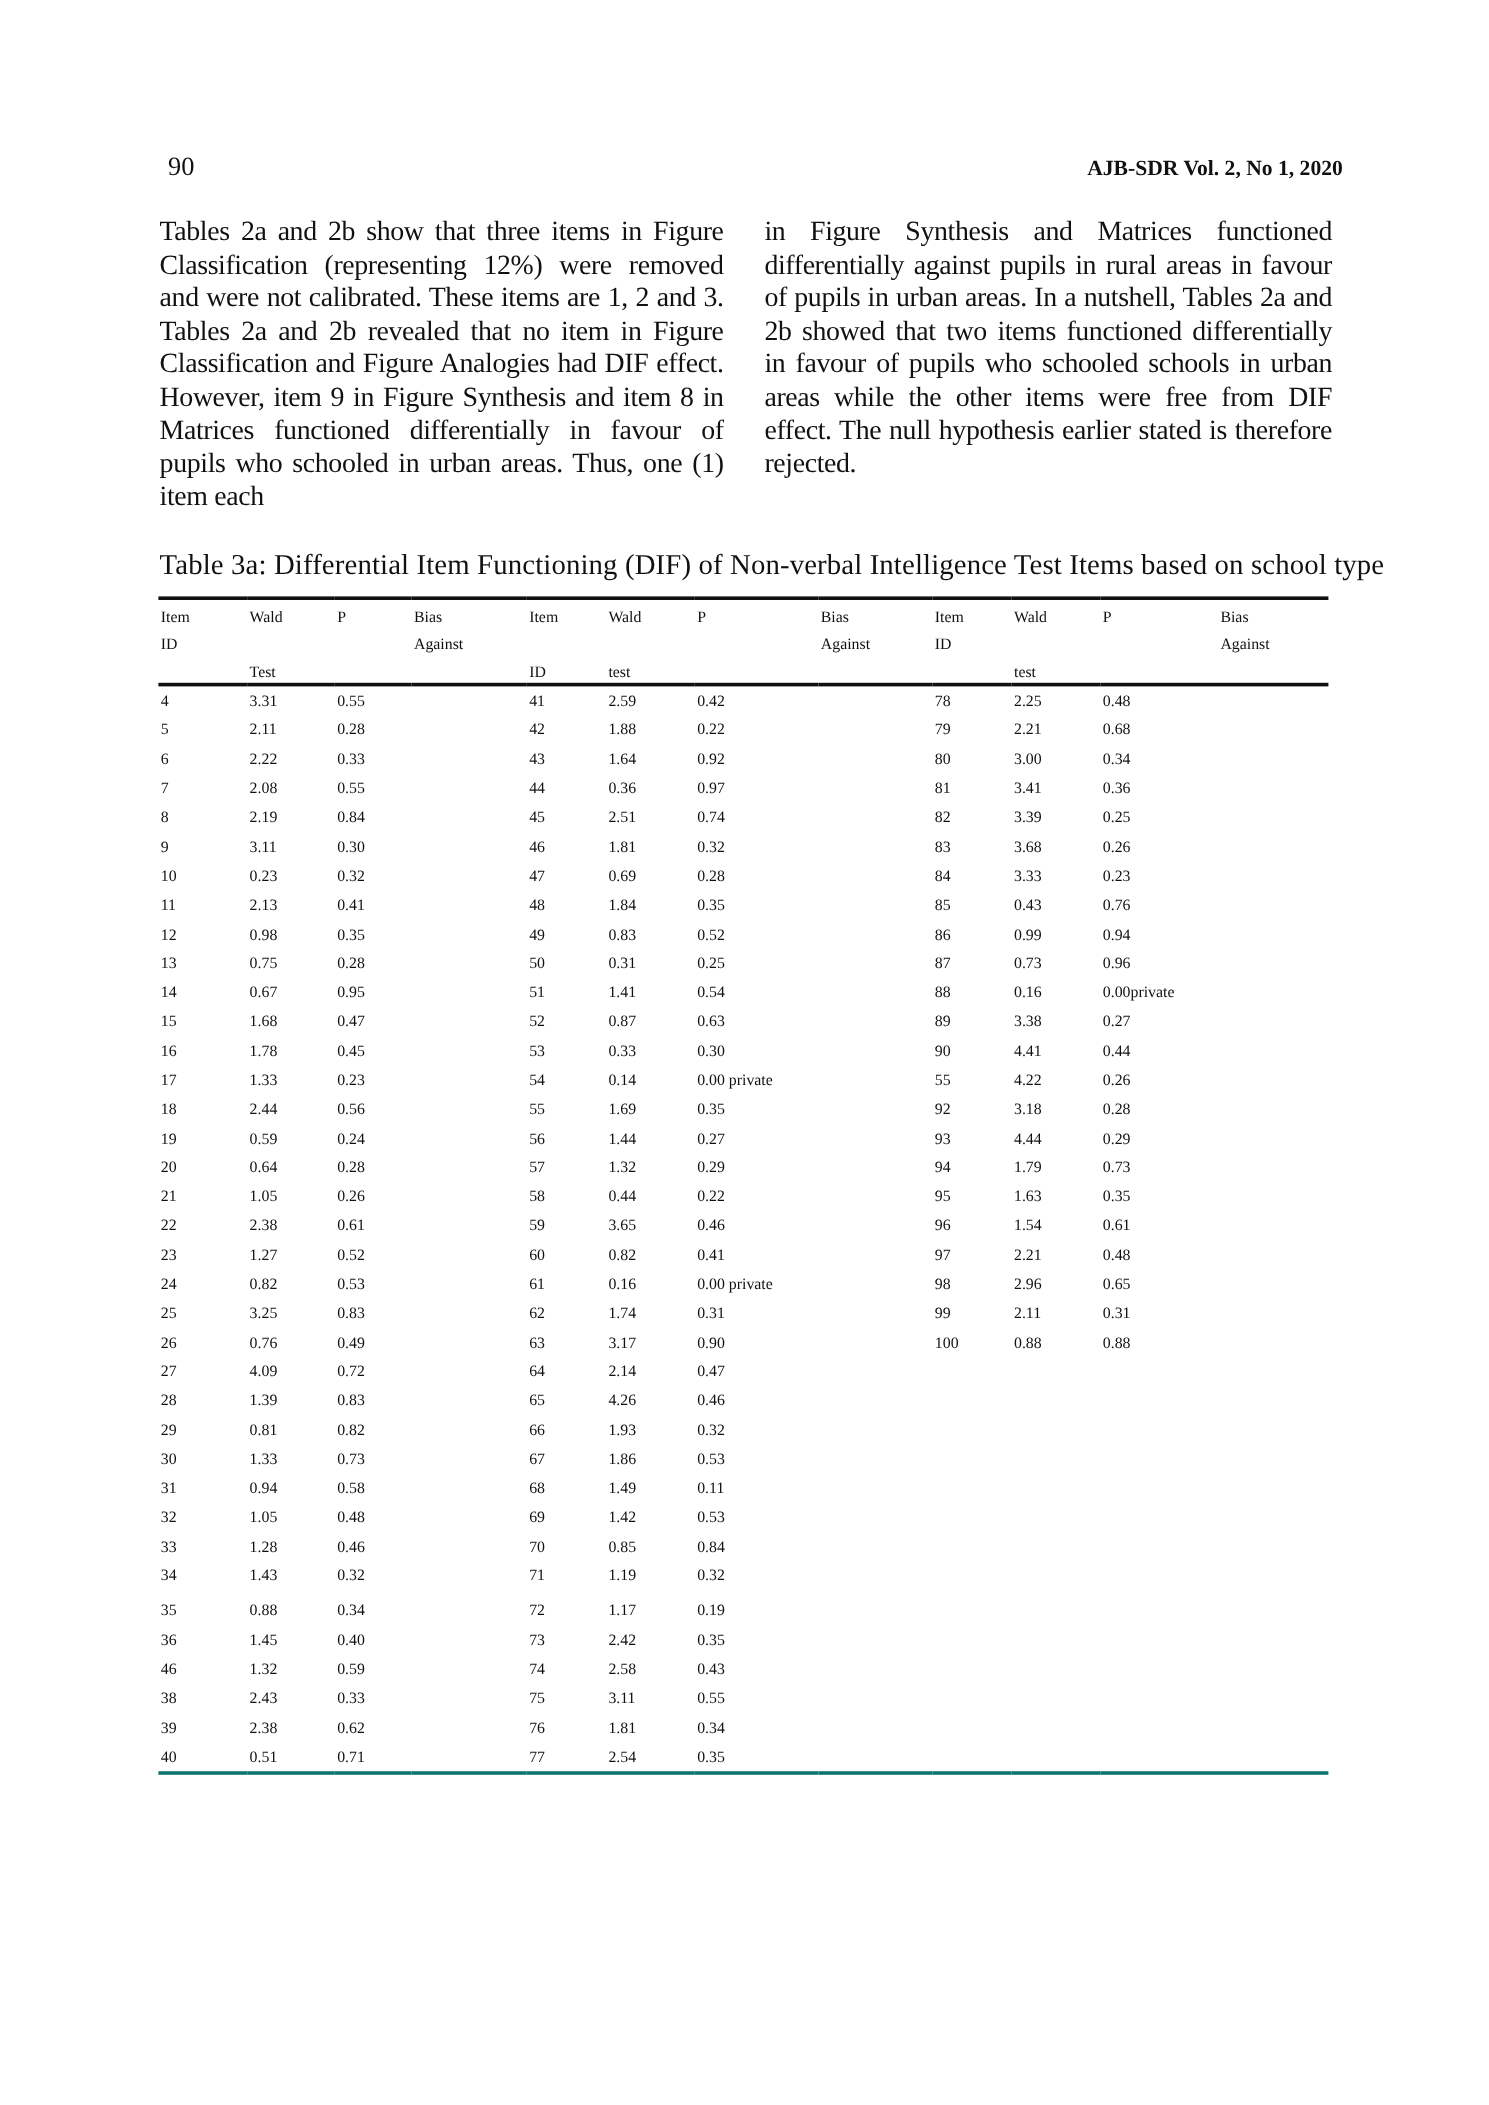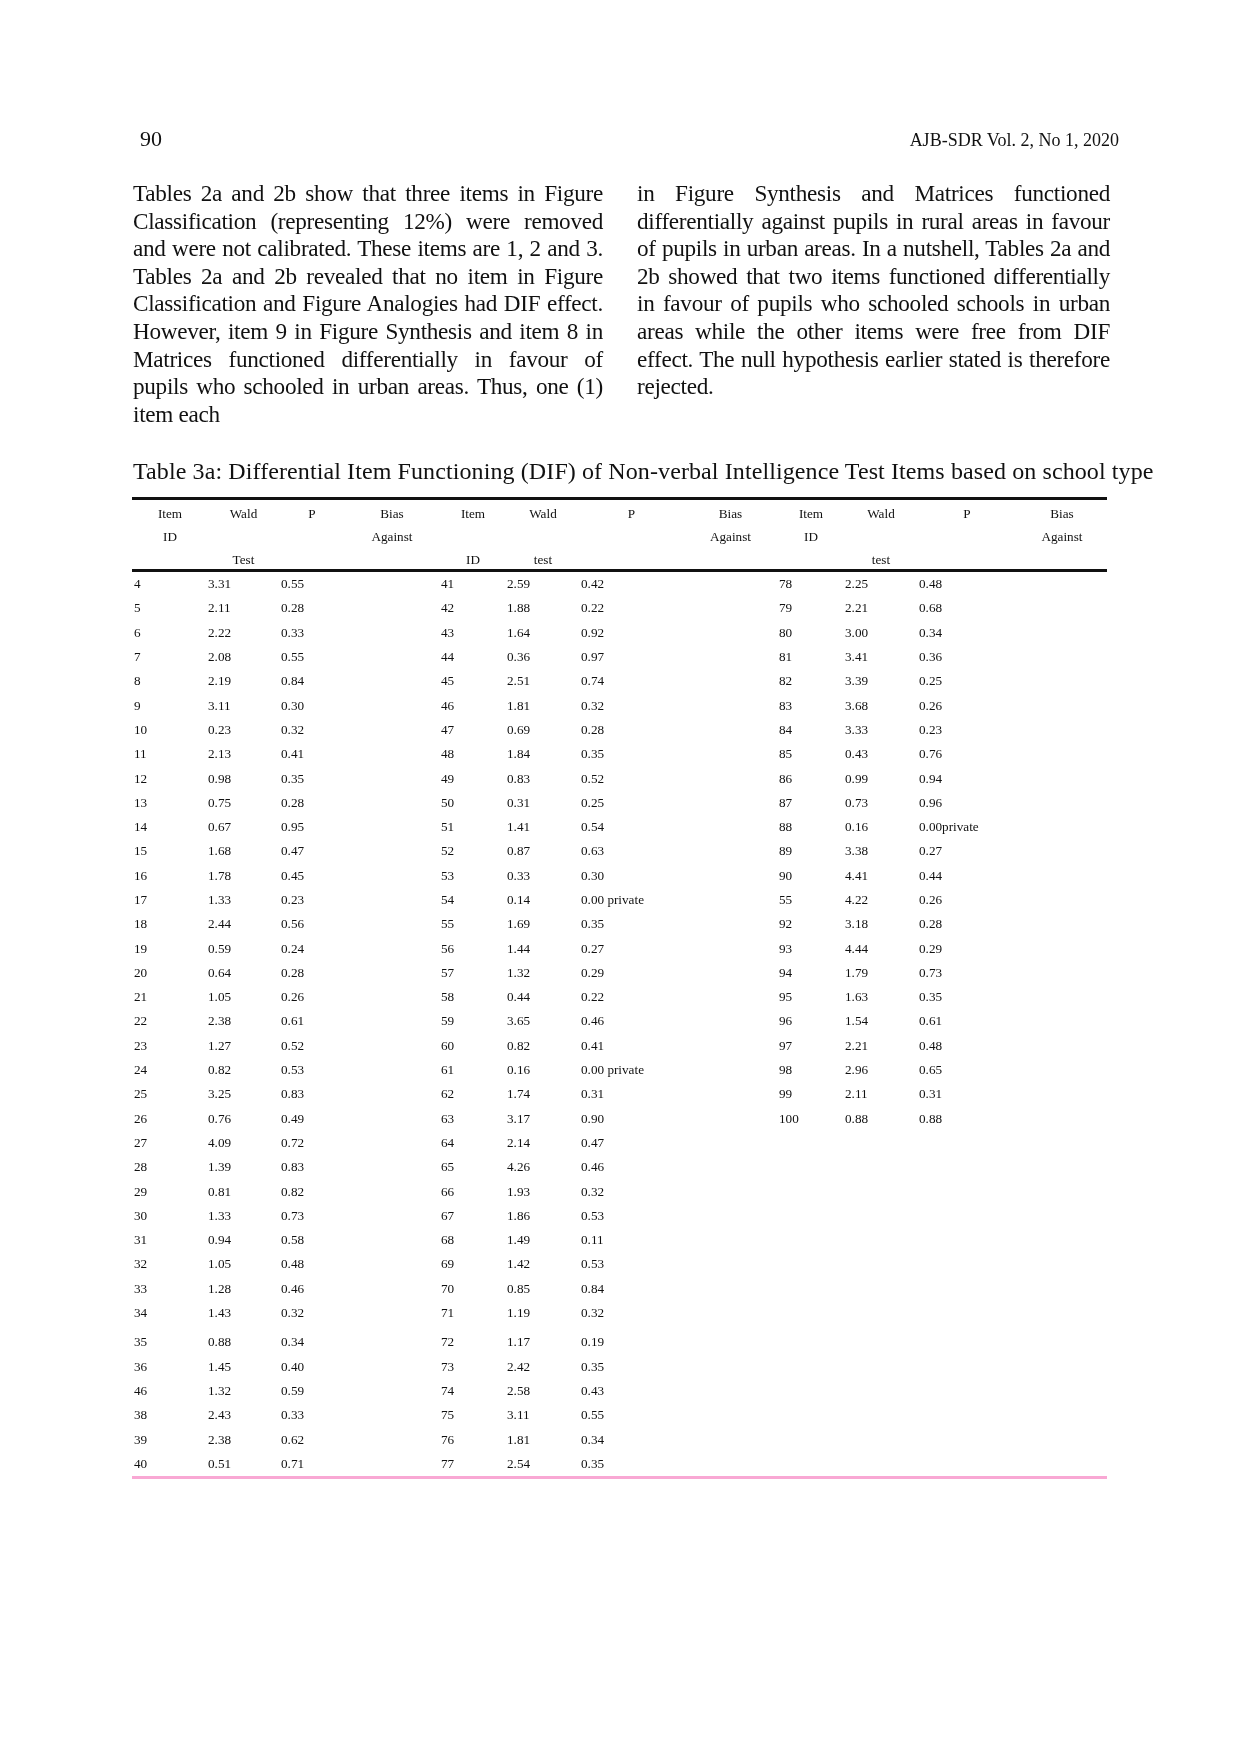--- a/index.html
+++ b/index.html
@@ -1,28 +1,28 @@
 <!DOCTYPE html>
 <html><head>
   <meta charset="utf-8">
   <style>
     html, body { margin: 0; padding: 0; background: #ffffff; }
     body { width: 1241px; height: 1754px; position: relative; overflow: hidden; color: #111; font-family: "Liberation Serif", "DejaVu Serif", serif; }
     .page-number { position: absolute; left: 140px; top: 126px; font-size: 22px; }
-    .running-head { position: absolute; right: 122px; top: 130px; font-size: 18px; }
+    .running-head { position: absolute; right: 122px; top: 130px; font-size: 18px; font-weight: bold; }
     .col { position: absolute; top: 180px; width: 470px; font-size: 23.2px; line-height: 27.6px; text-align: justify; }
     .col-left { left: 133px; letter-spacing: -0.3px; }
     .col-right { left: 637px; width: 473px; letter-spacing: -0.3px; }
     .caption { position: absolute; left: 133px; top: 458px; font-size: 24px; letter-spacing: 0.1px; }
     .dif-table { position: absolute; left: 132px; top: 497px; width: 975px; border-collapse: collapse; font-size: 13.2px; }
     .dif-table thead tr.h-top th { border-top: 3px solid #111; }
     .dif-table thead tr.h-bot th { border-bottom: 3px solid #111; }
-    .dif-table th { font-weight: normal; text-align: center; vertical-align: top; padding: 4px 0 0 2px; line-height: 19px; margin-top: 48px; }
+    .dif-table th { font-weight: normal; text-align: left; vertical-align: top; padding: 4px 0 0 2px; line-height: 19px; margin-top: 48px; }
     .dif-table tbody td { height: 24.3px; padding: 0 0 0 2px; vertical-align: middle; }
-    .dif-table tbody tr:last-child td { border-bottom: 3px solid #f9a8d4; margin-left: 11px; }
+    .dif-table tbody tr:last-child td { border-bottom: 3px solid #0f766e; margin-left: 11px; }
     .dif-table tbody tr.gap td { padding-top: 5px; }
     .c-id { width: 74px; } .c-wald { width: 73px; } .c-p { width: 64px; } .c-bias { width: 96px; }
     .c-id2 { width: 66px; } .c-wald2 { width: 74px; } .c-p2 { width: 103px; } .c-bias2 { width: 95px; }
     .c-id3 { width: 66px; } .c-wald3 { width: 74px; } .c-p3 { width: 98px; } .c-bias3 { width: 92px; }
   </style>
 </head>
 <body>
 
 <div class="page-number">90</div>
 <div class="running-head">AJB-SDR Vol. 2, No 1, 2020</div>

